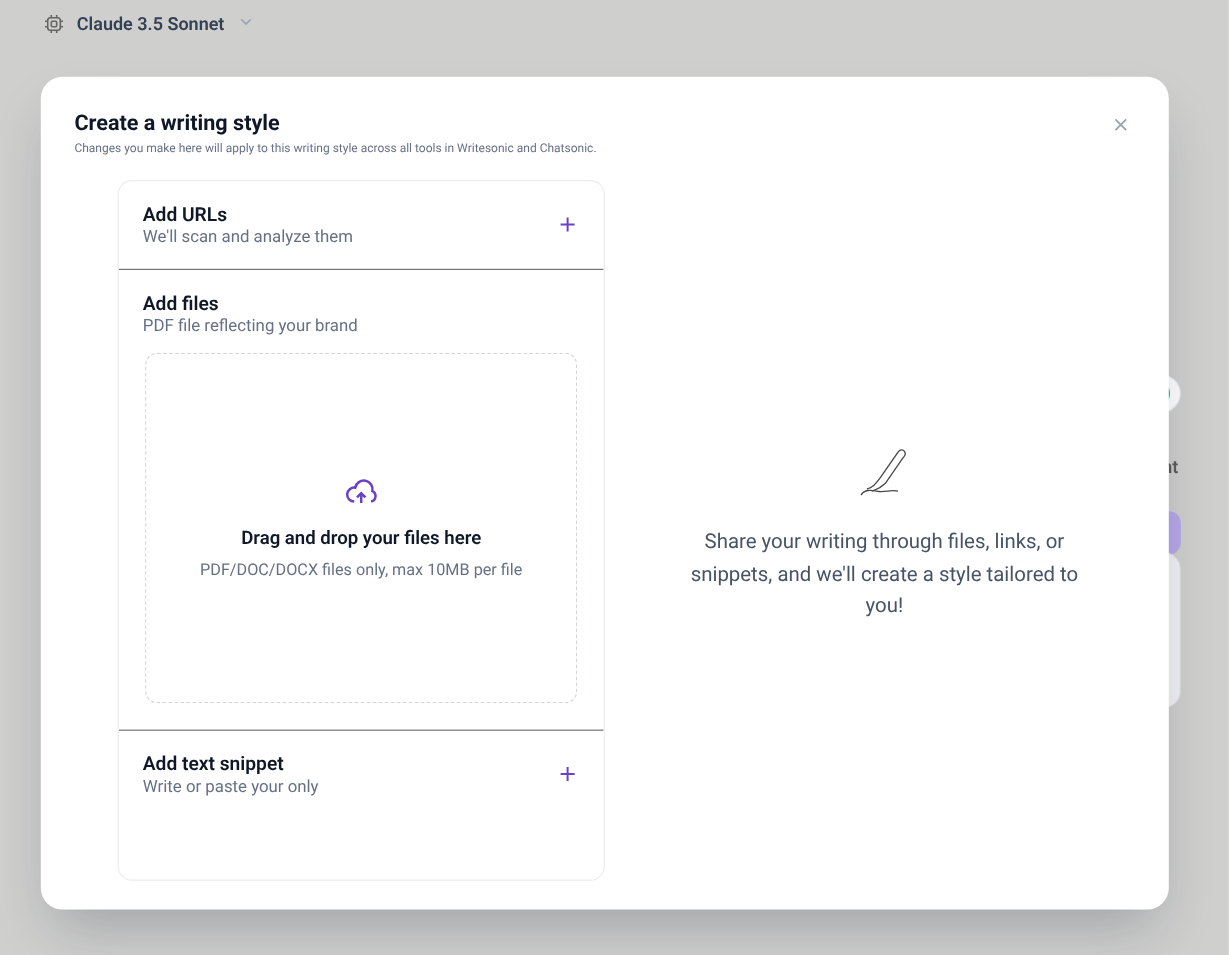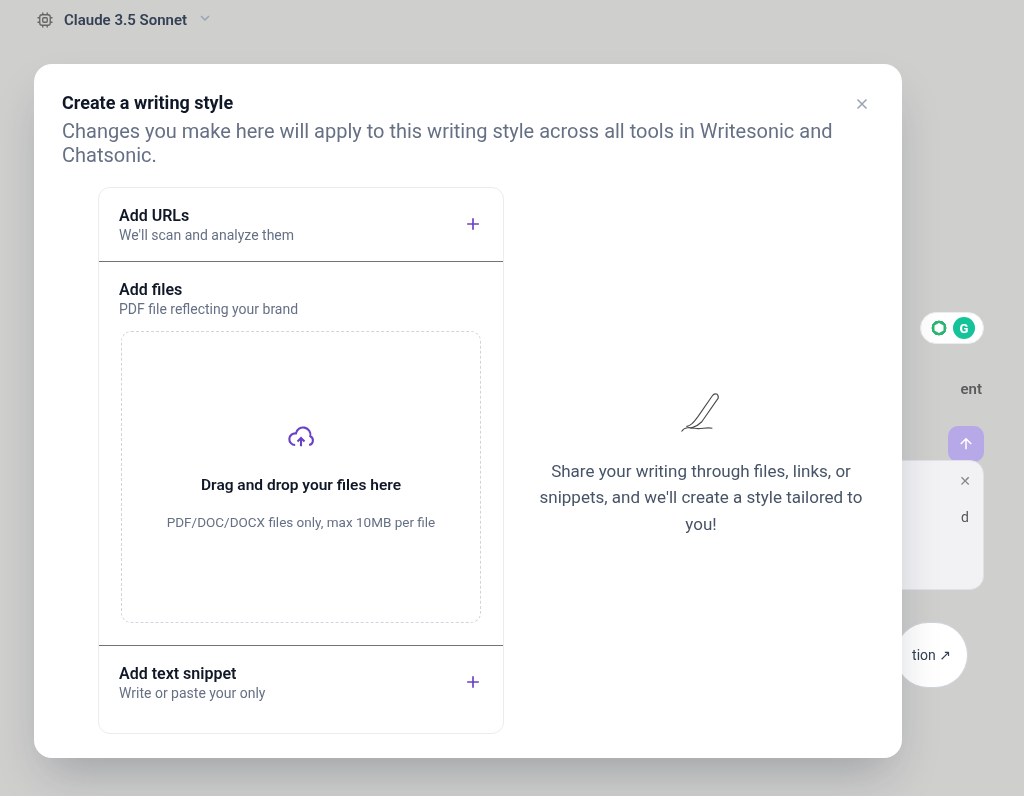--- a/index.html
+++ b/index.html
@@ -88,41 +88,41 @@
       border-radius: 999px; padding: 24px 16px;
       font-size: 14px; color:#344054;
       display: flex; gap: 6px; align-items:center;
     }
 
     
     .modal {
       position: absolute;
       top: 64px;
       left: 34px;
-      width: 868px;
+      width: 940px;
       height: 694px;
       background: #fff;
       border-radius: 18px;
       box-shadow: 0 24px 48px -12px rgba(16,24,40,0.25);
       padding: 28px 28px 24px 28px;
       display: flex;
       flex-direction: column;
     }
     .modal-header {
       position: relative;
       margin-bottom: 20px;
     }
     .modal-title {
       font-size: 18px;
       font-weight: 700;
       color: #101828;
       margin-bottom: 6px;
     }
     .modal-sub {
-      font-size: 20px;
+      font-size: 10px;
       color: #667085;
     }
     .close-btn {
       position: absolute;
       top: -2px;
       right: -2px;
       width: 28px; height: 28px;
       display: flex; align-items: center; justify-content: center;
       color: #98A2B3;
       cursor: pointer;
@@ -162,21 +162,21 @@
 
     .dropzone {
       margin: 14px 2px 4px 2px;
       border: 1.5px dashed #D0D5DD;
       border-radius: 10px;
       height: 292px;
       display: flex;
       flex-direction: column;
       align-items: center;
       justify-content: center;
-      gap: 20px;
+      gap: 10px;
       text-align: center;
       padding: 10px 26px;
     }
     .dz-icon svg { width: 28px; height: 28px; stroke:#6941C6; }
     .dz-title { font-weight: 600; font-size: 15.5px; color:#101828; }
     .dz-sub { font-size: 13.5px; color:#667085; }
 
     .right-col {
       flex: 1;
       display: flex;

